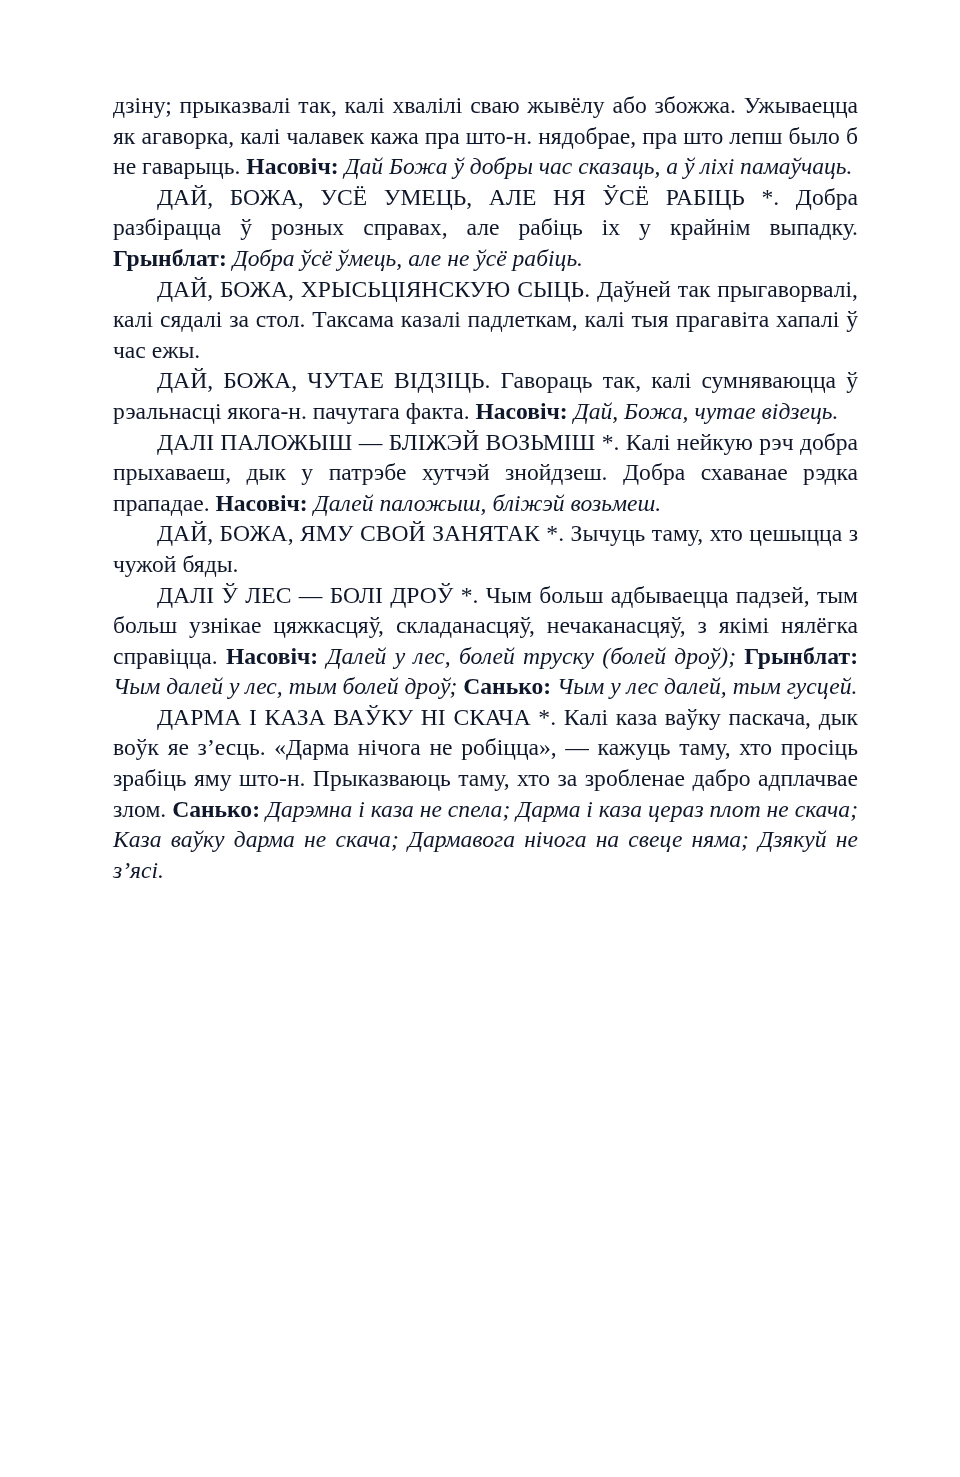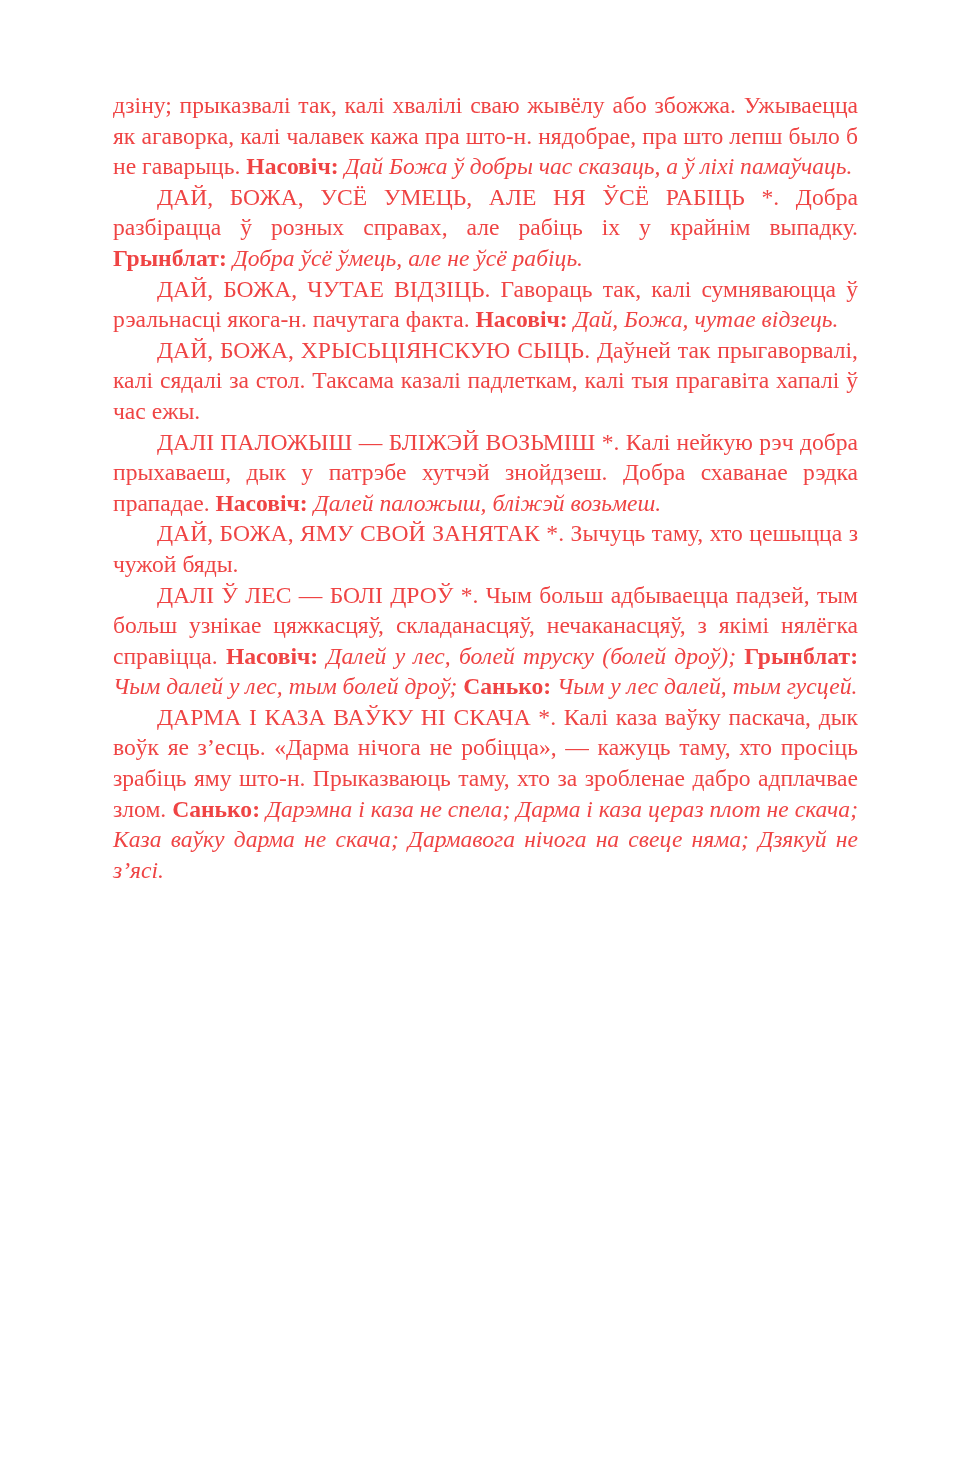--- a/index.html
+++ b/index.html
@@ -1,21 +1,21 @@
 <!DOCTYPE html>
 <html lang="be"><head>
 <meta charset="utf-8">
 <style>
   html, body { margin: 0; padding: 0; background: #ffffff; }
   .page {
     position: relative;
     width: 960px;
     height: 1066px;
     background: #ffffff;
-    color: #ef4444;
+    color: #0f172a;
     font-family: "Liberation Serif", serif;
     overflow: hidden;
   }
   .text-block {
     position: absolute;
     left: 113px;
     top: 90px;
     width: 745px;
     font-size: 23.6px;
     line-height: 30.6px;
@@ -43,22 +43,22 @@
   }
 </style>
 </head>
 <body>
 
 <div class="page">
 
   <div class="text-block">
       <p class="para"><span class="n">дзіну; прыказвалі так, калі хвалілі сваю жывёлу або збожжа. Ужываецца як агаворка, калі чалавек кажа пра што-н. нядобрае, пра што лепш было б не гаварыць. </span><span class="b">Насовіч: </span><span class="i">Дай Божа ў добры час сказаць, а ў ліхі памаўчаць.</span></p>
       <p class="para indent"><span class="n">ДАЙ, БОЖА, УСЁ УМЕЦЬ, АЛЕ НЯ ЎСЁ РАБІЦЬ *. Добра разбірацца ў розных справах, але рабіць іх у крайнім выпадку. </span><span class="b">Грынблат: </span><span class="i">Добра ўсё ўмець, але не ўсё рабіць.</span></p>
+      <p class="para indent"><span class="n">ДАЙ, БОЖА, ХРЫСЬЦІЯНСКУЮ СЫЦЬ. Даўней так прыгаворвалі, калі сядалі за стол. Таксама казалі падлеткам, калі тыя прагавіта хапалі ў час ежы.</span></p>
       <p class="para indent"><span class="n">ДАЙ, БОЖА, ЧУТАЕ ВІДЗІЦЬ. Гавораць так, калі сумняваюцца ў рэальнасці якога-н. пачутага факта. </span><span class="b">Насовіч: </span><span class="i">Дай, Божа, чутае відзець.</span></p>
-      <p class="para indent"><span class="n">ДАЙ, БОЖА, ХРЫСЬЦІЯНСКУЮ СЫЦЬ. Даўней так прыгаворвалі, калі сядалі за стол. Таксама казалі падлеткам, калі тыя прагавіта хапалі ў час ежы.</span></p>
       <p class="para indent"><span class="n">ДАЛІ ПАЛОЖЫШ — БЛІЖЭЙ ВОЗЬМІШ *. Калі нейкую рэч добра прыхаваеш, дык у патрэбе хутчэй знойдзеш. Добра схаванае рэдка прападае. </span><span class="b">Насовіч: </span><span class="i">Далей паложыш, бліжэй возьмеш.</span></p>
       <p class="para indent"><span class="n">ДАЙ, БОЖА, ЯМУ СВОЙ ЗАНЯТАК *. Зычуць таму, хто цешыцца з чужой бяды.</span></p>
       <p class="para indent"><span class="n">ДАЛІ Ў ЛЕС — БОЛІ ДРОЎ *. Чым больш адбываецца падзей, тым больш узнікае цяжкасцяў, складанасцяў, нечаканасцяў, з якімі нялёгка справіцца. </span><span class="b">Насовіч: </span><span class="i">Далей у лес, болей труску (болей дроў); </span><span class="b">Грынблат: </span><span class="i">Чым далей у лес, тым болей дроў; </span><span class="b">Санько: </span><span class="i">Чым у лес далей, тым гусцей.</span></p>
       <p class="para indent"><span class="n">ДАРМА І КАЗА ВАЎКУ НІ СКАЧА *. Калі каза ваўку паскача, дык воўк яе з’есць. «Дарма нічога не робіцца», — кажуць таму, хто просіць зрабіць яму што-н. Прыказваюць таму, хто за зробленае дабро адплачвае злом. </span><span class="b">Санько: </span><span class="i">Дарэмна і каза не спела; Дарма і каза цераз плот не скача; Каза ваўку дарма не скача; Дармавога нічога на свеце няма; Дзякуй не з’ясі.</span></p>
     </div>
 
   <div class="footer-left">
     <span>2</span><span class="gap">Зак. 2003</span>
   </div>
 

